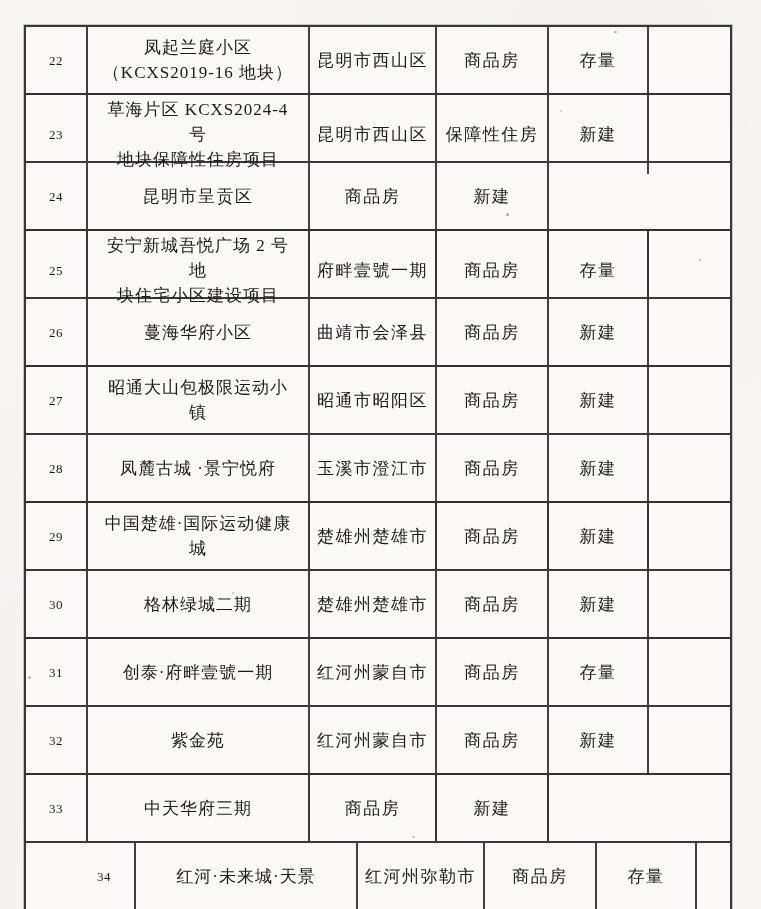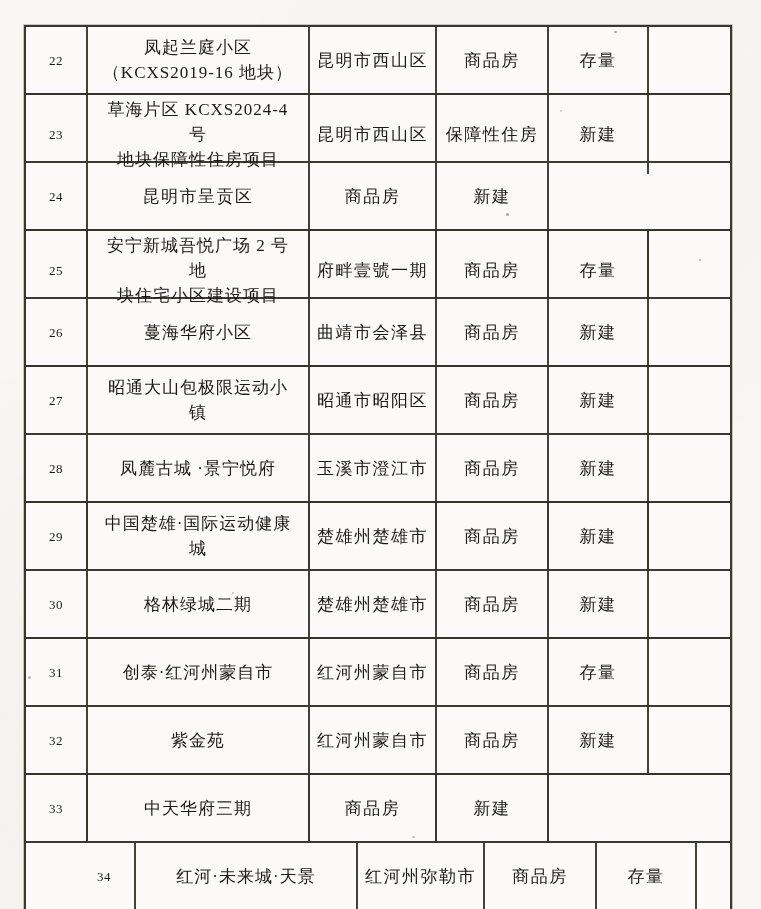--- a/index.html
+++ b/index.html
@@ -161,21 +161,21 @@
       <div class="row">
     <div class="cell col-index">30</div>
     <div class="cell col-name">格林绿城二期</div>
     <div class="cell col-loc">楚雄州楚雄市</div>
     <div class="cell col-type">商品房</div>
     <div class="cell col-supply">新建</div>
     <div class="cell col-remark"></div>
   </div>
       <div class="row">
     <div class="cell col-index">31</div>
-    <div class="cell col-name">创泰·红河州蒙自市</div>
+    <div class="cell col-name">创泰·府畔壹號一期</div>
     <div class="cell col-loc">红河州蒙自市</div>
     <div class="cell col-type">商品房</div>
     <div class="cell col-supply">存量</div>
     <div class="cell col-remark"></div>
   </div>
       <div class="row">
     <div class="cell col-index">32</div>
     <div class="cell col-name">紫金苑</div>
     <div class="cell col-loc">红河州蒙自市</div>
     <div class="cell col-type">商品房</div>

